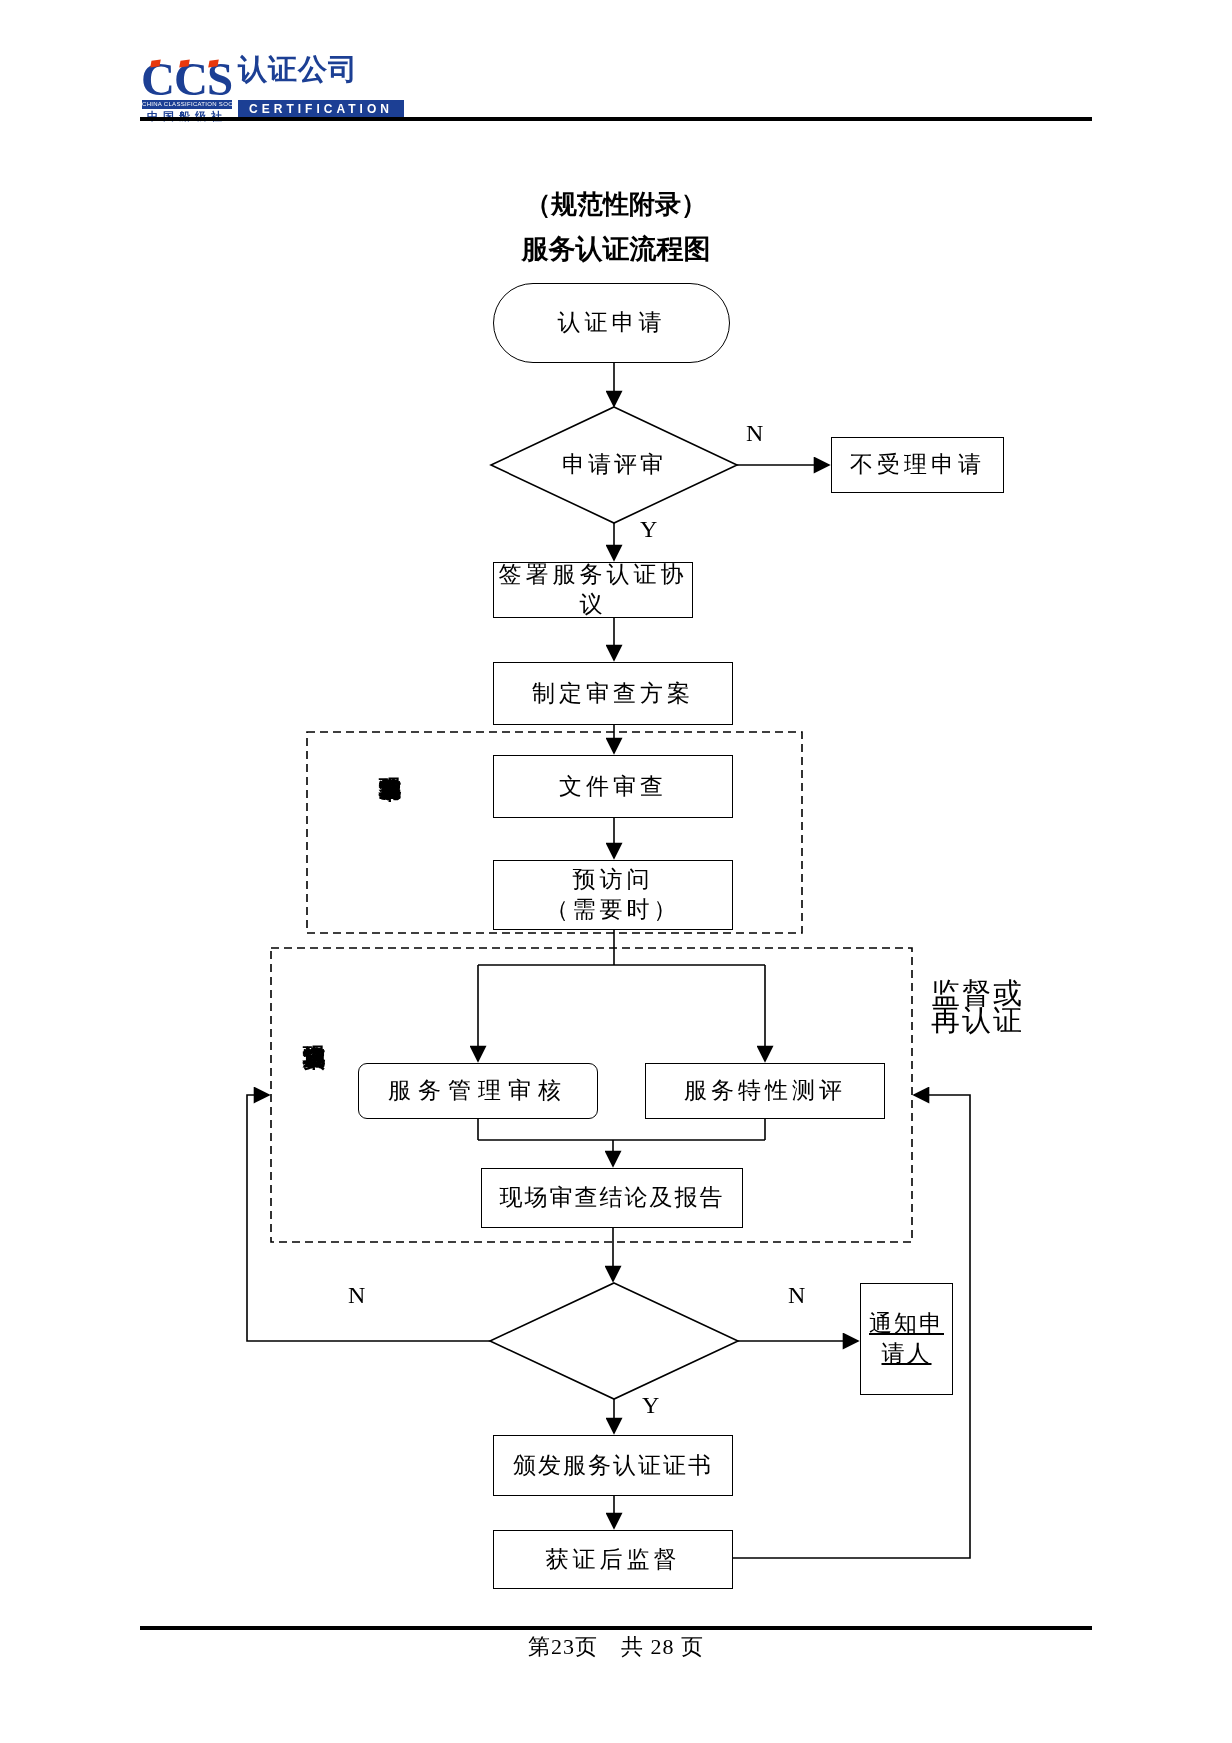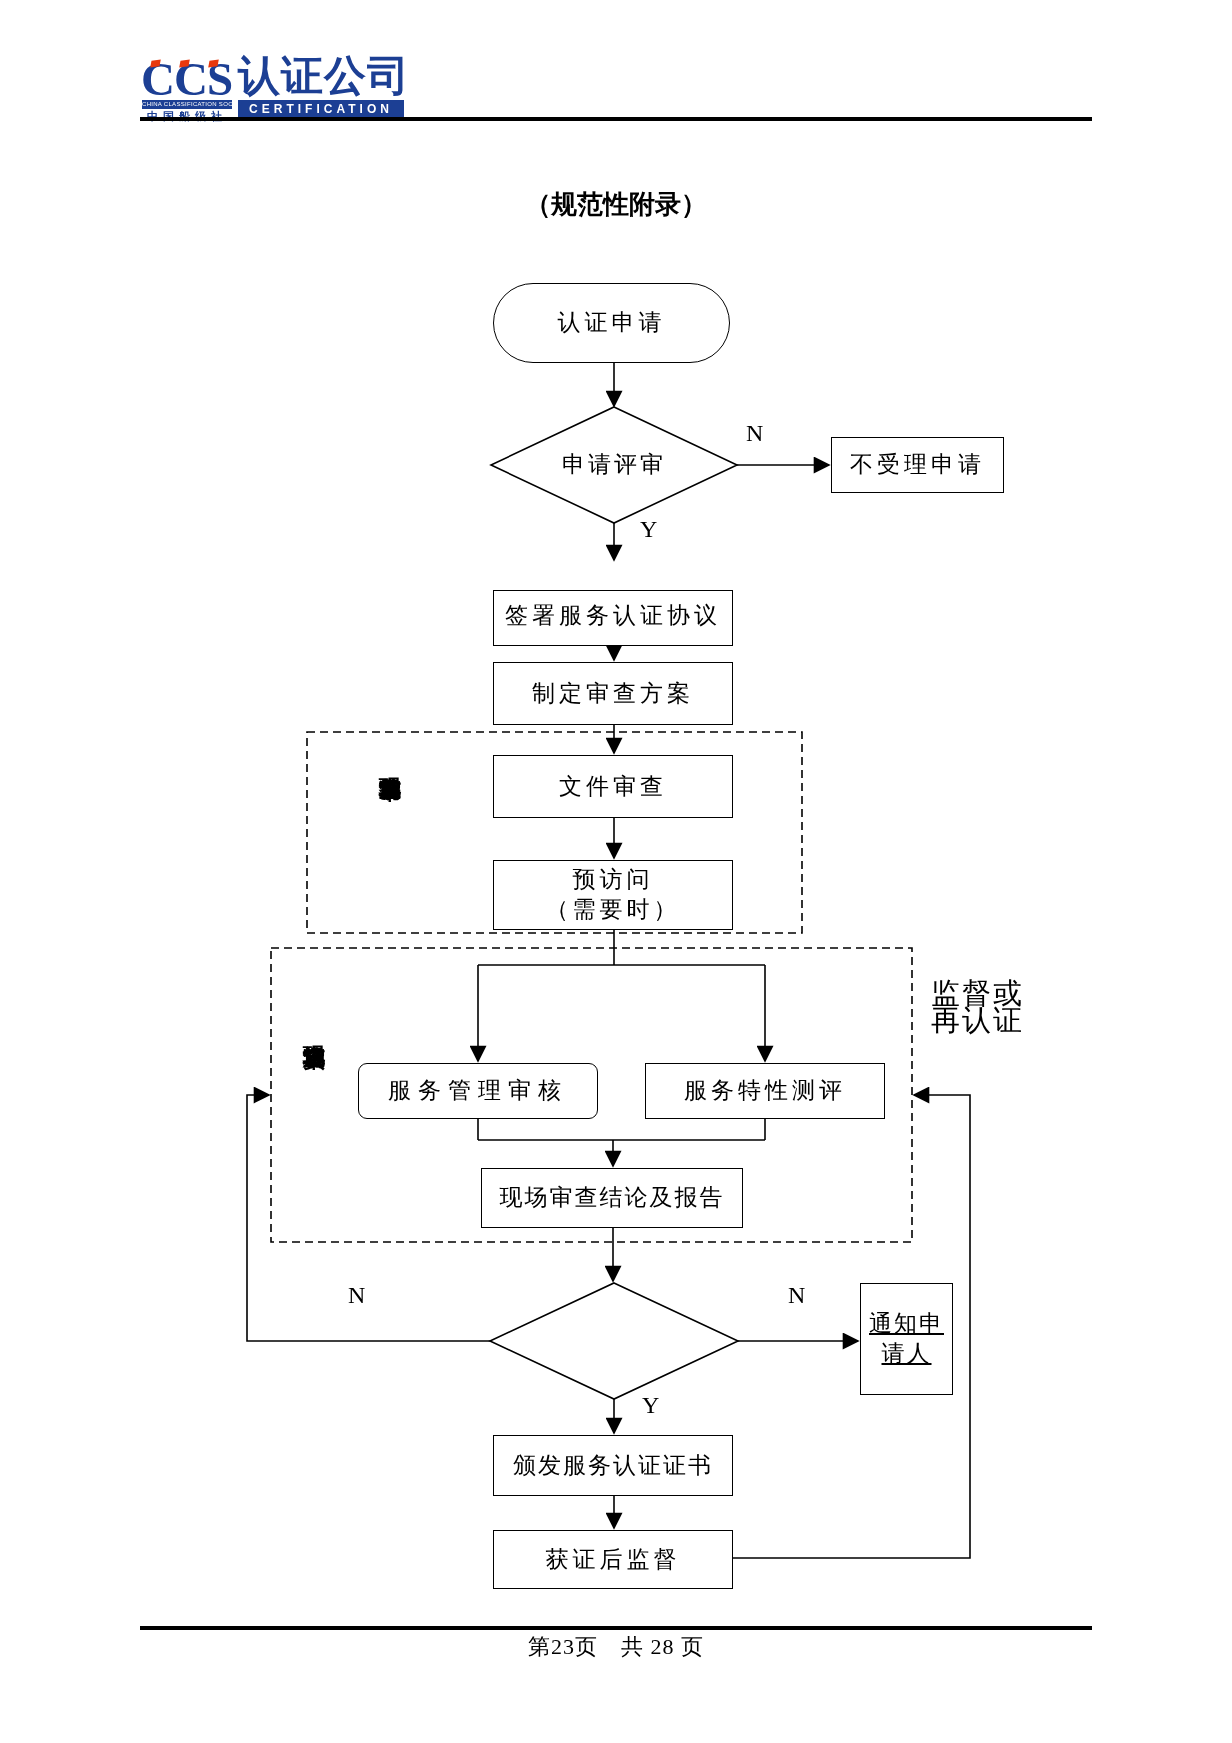--- a/index.html
+++ b/index.html
@@ -9,21 +9,21 @@
   
   .ccs-text{position:absolute;left:141px;top:56px;font-size:47px;font-weight:bold;
             color:var(--brand-blue,#1c3f94);line-height:1;letter-spacing:-1px;}
   .red-tick{position:absolute;width:9px;height:7px;background:var(--accent-red,#e8380d);
             transform:skewX(-18deg) rotate(-8deg);}
   .soc-banner{position:absolute;left:142px;top:100px;width:90px;height:9px;background:var(--brand-blue,#1c3f94);
               color:#fff;font-family:"Liberation Sans",sans-serif;font-size:6px;line-height:9px;
               text-align:center;letter-spacing:.3px;white-space:nowrap;overflow:hidden;}
   .soc-cn{position:absolute;left:142px;top:109px;width:90px;color:var(--brand-blue,#1c3f94);
           font-weight:bold;font-size:11px;letter-spacing:5px;text-align:center;white-space:nowrap;}
-  .company{position:absolute;left:238px;top:55px;font-size:42px;font-weight:bold;
+  .company{position:absolute;left:238px;top:55px;font-size:29px;font-weight:bold;
            color:var(--brand-blue,#1c3f94);line-height:1;letter-spacing:1px;text-align:right;}
   .cert-banner{position:absolute;left:238px;top:100px;width:166px;height:18px;background:var(--brand-blue,#1c3f94);
                color:#fff;font-family:"Liberation Sans",sans-serif;font-weight:bold;font-size:12px;
                line-height:18px;text-align:center;letter-spacing:4px;white-space:nowrap;}
   .doc-meta{position:absolute;left:553px;top:84px;font-size:24px;white-space:nowrap;letter-spacing:1px;}
   .doc-meta span{margin-right:46px;}
   .doc-meta span:last-child{margin-right:0;}
   
   .title{position:absolute;left:0;width:1232px;text-align:center;font-weight:bold;}
   
@@ -53,20 +53,21 @@
     <div class="red-tick" style="left:180px;top:60px;"></div>
     <div class="red-tick" style="left:209px;top:60px;"></div>
     <div class="soc-banner">CHINA CLASSIFICATION SOCIETY</div>
     <div class="soc-cn">中国船级社</div>
     <div class="company">认证公司</div>
     <div class="cert-banner">CERTIFICATION</div>
   </div>
   <div class="rule" style="top:117px;"></div>
 
   <div class="title" style="top:187px;font-size:26px;">（规范性附录）</div>
+  <div class="title" style="top:231px;font-size:27px;">服务认证流程图</div>
 
   <svg class="flow" width="1232" height="1743" viewBox="0 0 1232 1743">
     <defs>
       <marker id="ah" viewBox="0 0 10 10" refX="9" refY="5" markerWidth="26" markerHeight="17" markerUnits="userSpaceOnUse" orient="auto">
         <polygon points="0,0 10,5 0,10" fill="#000"></polygon>
       </marker>
     </defs>
     <g stroke="#000" stroke-width="1.6" fill="none">
 
       <rect x="307" y="732" width="495" height="201" stroke-dasharray="8 5"></rect>
@@ -97,21 +98,21 @@
       <path d="M733,1558 L970,1558 L970,1095 L914,1095" marker-end="url(#ah)"></path>
 
       <polygon points="614,407 737,465 614,523 491,465" fill="#fff"></polygon>
       <polygon points="614,1283 738,1341 614,1399 490,1341" fill="#fff"></polygon>
     </g>
   </svg>
 
   <div class="node stadium" style="left:493px;top:283px;width:237px;height:80px;">认证申请</div>
   <div class="plain" style="left:534px;top:448px;width:160px;height:34px;">申请评审</div>
   <div class="node" style="left:831px;top:437px;width:173px;height:56px;">不受理申请</div>
-  <div class="node" style="left:493px;top:590px;width:240px;height:56px;font-family:Liberation Mono, monospace;">签署服务认证协议</div>
+  <div class="node" style="left:493px;top:562px;width:200px;height:56px;">签署服务认证协议</div>
   <div class="node" style="left:493px;top:755px;width:240px;height:63px;">文件审查</div>
   <div class="node" style="left:493px;top:662px;width:240px;height:63px;">制定审查方案</div>
   <div class="node" style="left:493px;top:860px;width:240px;height:70px;">预访问
 （需要时）</div>
   <div class="node" style="left:358px;top:1063px;width:240px;height:56px;letter-spacing:7px;border-radius:9px;">服务管理审核</div>
   <div class="node" style="left:645px;top:1063px;width:240px;height:56px;">服务特性测评</div>
   <div class="node" style="left:481px;top:1168px;width:262px;height:60px;letter-spacing:2px;">现场审查结论及报告</div>
   <div class="node" style="left:860px;top:1283px;width:93px;height:112px;letter-spacing:2px;text-decoration:underline;">通知申请人</div>
   <div class="node" style="left:493px;top:1435px;width:240px;height:61px;letter-spacing:2px;">颁发服务认证证书</div>
   <div class="node" style="left:493px;top:1530px;width:240px;height:59px;">获证后监督</div>

